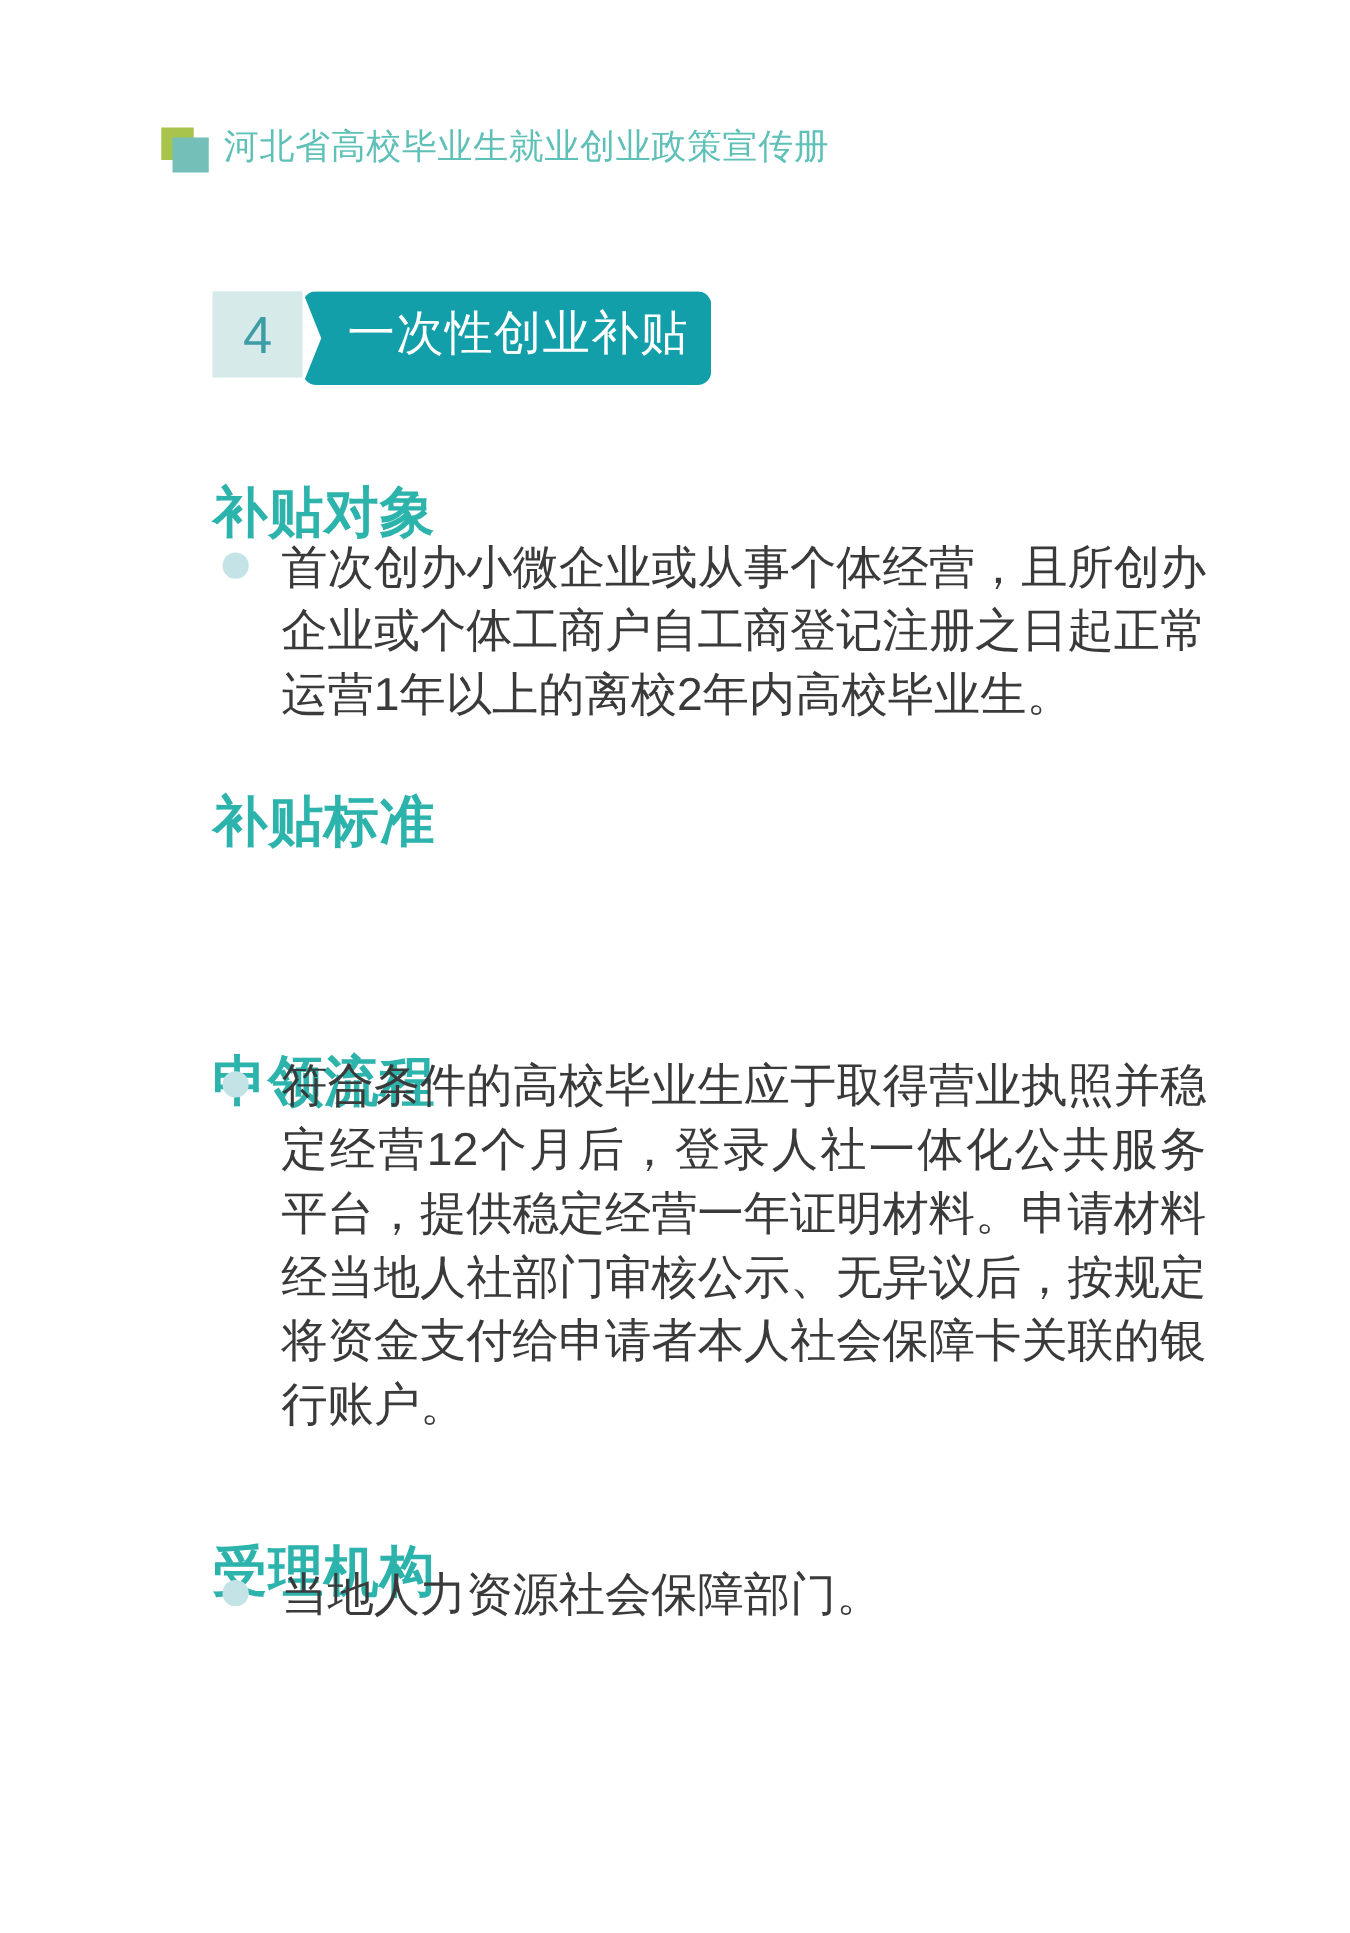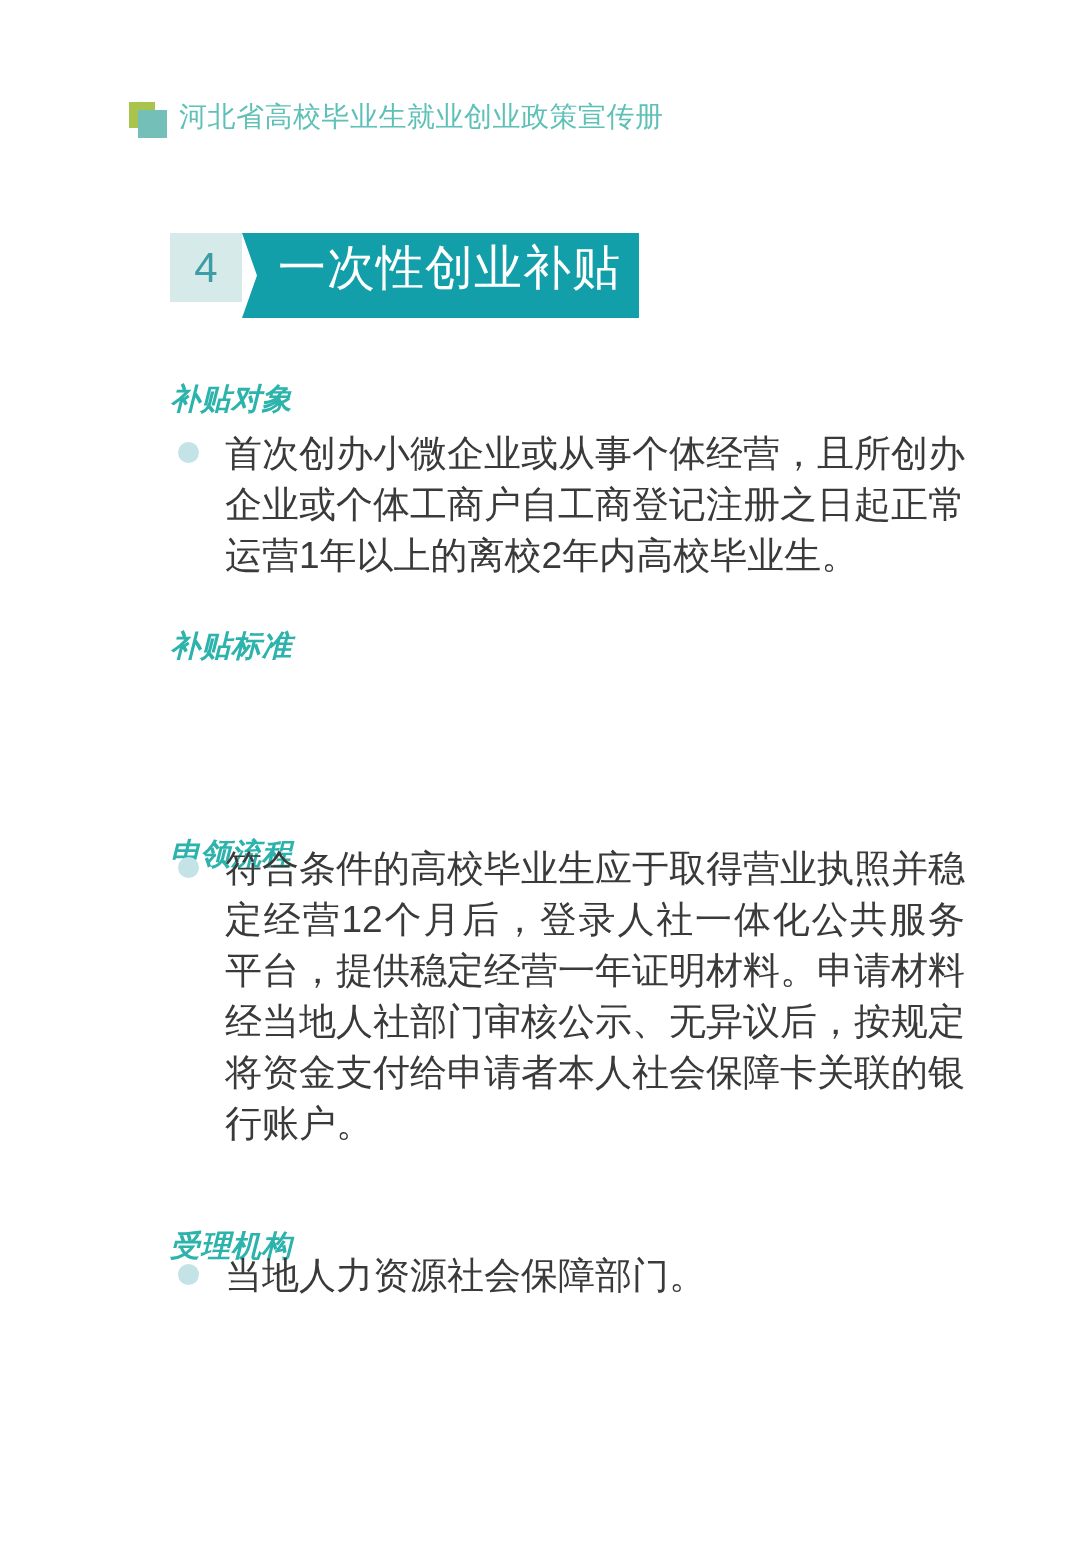--- a/index.html
+++ b/index.html
@@ -29,30 +29,31 @@
 
   
   .badge{position:absolute;left:170px;top:233px;height:69px;display:flex;}
   .badge-num{
     width:72px;height:69px;background:#d6eaea;
     display:flex;align-items:center;justify-content:center;
     font-size:42px;color:#3d9da6;
   }
   .badge-title{
     height:69px;background:#129fa9;color:#ffffff;
-    font-size:48px;letter-spacing:1px;line-height:69px;
-    padding:0 18px 16px 36px;white-space:nowrap;
+    font-size:38px;letter-spacing:1px;line-height:69px;
+    padding:0 18px 6px 36px;white-space:nowrap;
     clip-path:polygon(0 0,100% 0,100% 100%,0 100%,15px 50%);
+    border-radius:11px;
   }
 
   
   .sec-title{
     position:absolute;left:170px;
-    font-size:30px;line-height:42px;color:#2bb3ac;
-    letter-spacing:0.5px;white-space:nowrap;font-style:italic;
+    font-size:44px;line-height:42px;color:#2bb3ac;
+    letter-spacing:0.5px;white-space:nowrap;
   }
 
   
   .bullet-row{position:absolute;left:178px;display:flex;align-items:flex-start;}
   .dot{
     flex:0 0 auto;width:21px;height:21px;border-radius:50%;
     background:#c3e3e7;margin-top:14px;
   }
   .bullet-text{
     margin:0 0 0 26px;width:740px;

